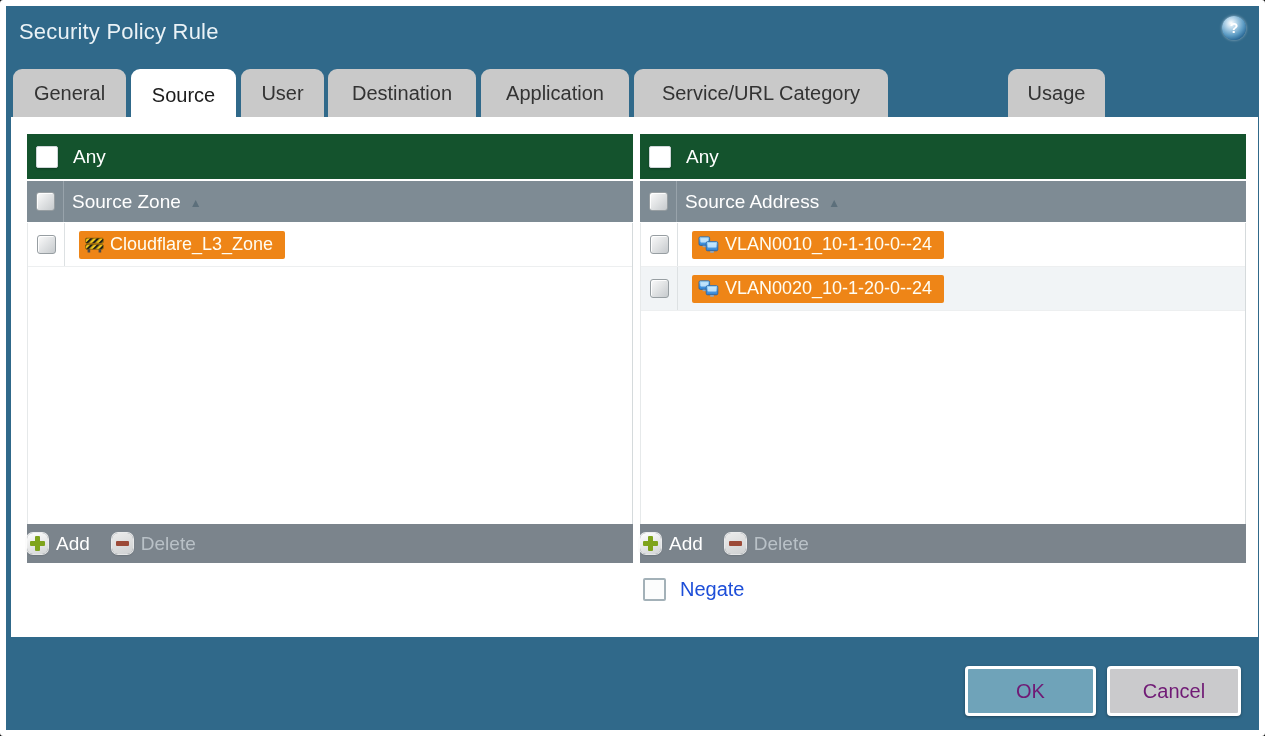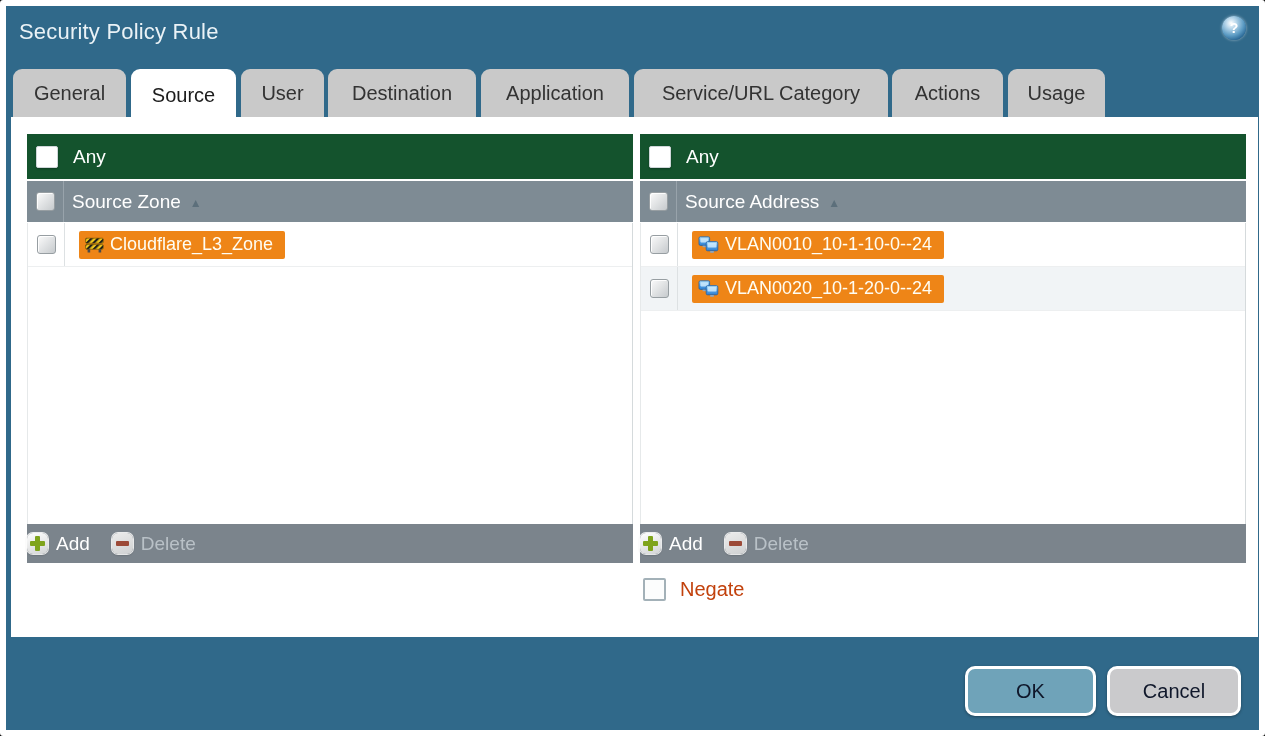--- a/index.html
+++ b/index.html
@@ -97,28 +97,28 @@
   .cb { flex:none; cursor:pointer; }
   .cb-any { width:22px; height:22px; background:#fff; border:1px solid #cfd6d9; border-radius:2px; box-shadow:0 1px 2px rgba(0,0,0,.3); }
   .cb-3d {
     width:19px; height:19px; border:1px solid #979ea2; border-radius:3px;
     background:linear-gradient(135deg,#fbfbfb,#c6cacd);
     box-shadow:inset 1px 1px 0 rgba(255,255,255,.9);
   }
   .negate {
     position:absolute; left:632px; top:461px;
     display:flex; align-items:center; gap:14px;
-    font-size:20px; color:#c2410c;
+    font-size:20px; color:#1d4ed8;
   }
   .cb-negate { width:23px; height:23px; background:#fcfdfd; border:2px solid #a3b1b8; border-radius:2px; }
   
   .fbtn {
     position:absolute; top:660px; height:50px;
-    border:3px solid #fff; border-radius:10px;
-    font-family:"Liberation Sans", sans-serif; font-size:20px; color:#0f172a;
+    border:3px solid #fff; border-radius:4px;
+    font-family:"Liberation Sans", sans-serif; font-size:20px; color:#701a75;
     cursor:pointer; box-shadow:0 1px 3px rgba(0,0,0,.35);
   }
   .fbtn.ok { left:959px; width:131px; background:#6FA3B9; }
   .fbtn.cancel { left:1101px; width:134px; background:#CACACC; }
   svg { display:block; }
 </style>
 </head>
 <body>
 
 <svg width="0" height="0" style="position:absolute">
@@ -141,21 +141,20 @@
   <div class="help">
     <span>?</span>
   </div>
 
   <div class="tab t0">General</div>
   <div class="tab t1 active">Source</div>
   <div class="tab t3">Destination</div>
   <div class="tab t2">User</div>
   <div class="tab t4">Application</div>
   <div class="tab t5">Service/URL Category</div>
-  <div class="tab t6">Actions</div>
   <div class="tab t7">Usage</div>
 
   <div class="content">
 
     <section class="panel left">
       <div class="any-row">
         <span class="cb cb-any"></span>
         <span class="lbl">Any</span>
       </div>
       <div class="col-header">

